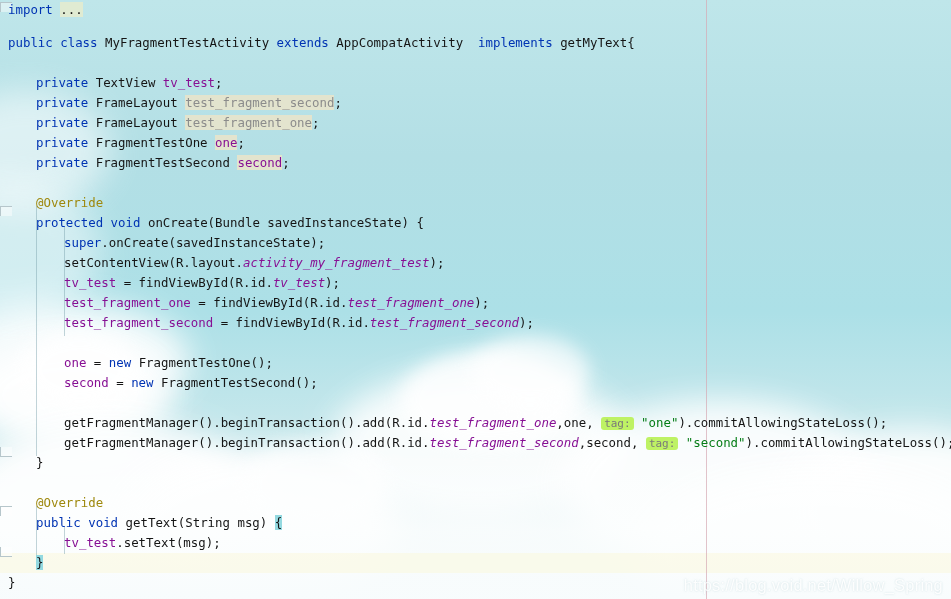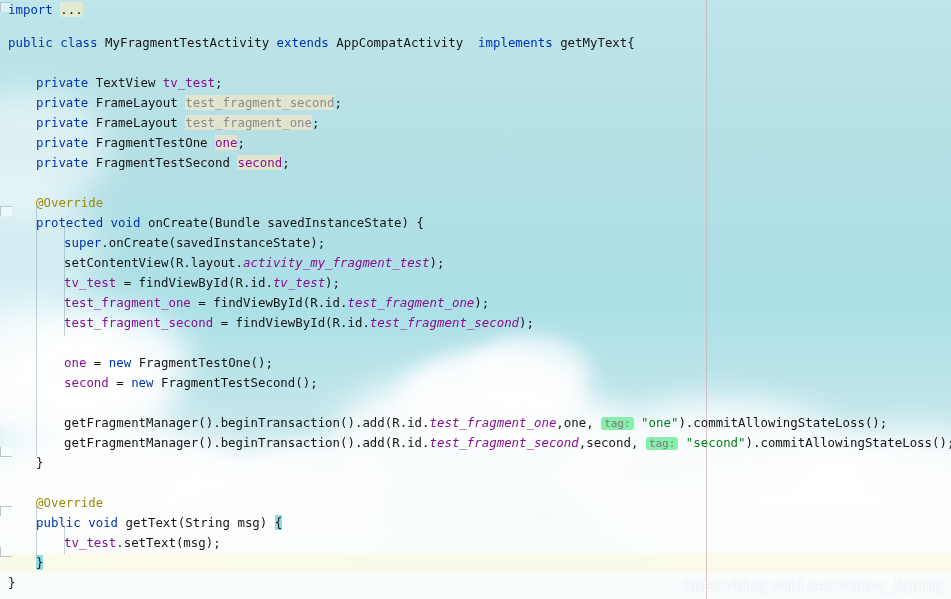--- a/index.html
+++ b/index.html
@@ -40,21 +40,21 @@
   .kw{color:#0033b3;}
   .plain{color:#151515;}
   .fieldv{color:#871094;}
   .fielditalic{color:#871094;font-style:italic;}
   .grayid{color:#8c8c8c;}
   .anno{color:#9e880d;}
   .str{color:#067d17;}
   .hl-unused{background:#e3e4ce;}
   .hl-fold{background:#e0ebd2;}
   .hl-brace{background:#93d9e0;}
-  .hint{color:#7a7a7a;background:#86efac;border-radius:3px;padding:0 3px;font-size:11px;}
+  .hint{color:#7a7a7a;background:#bef264;border-radius:3px;padding:0 3px;font-size:11px;}
   .watermark{position:absolute;right:8px;bottom:4px;
     font-family:"Liberation Sans",sans-serif;font-size:16.5px;color:rgba(255,255,255,.92);
     text-shadow:0 0 2px rgba(170,200,205,.55);letter-spacing:.2px;}
 </style>
 </head>
 <body>
 
 <div id="stage">
 
   <div class="sky">

